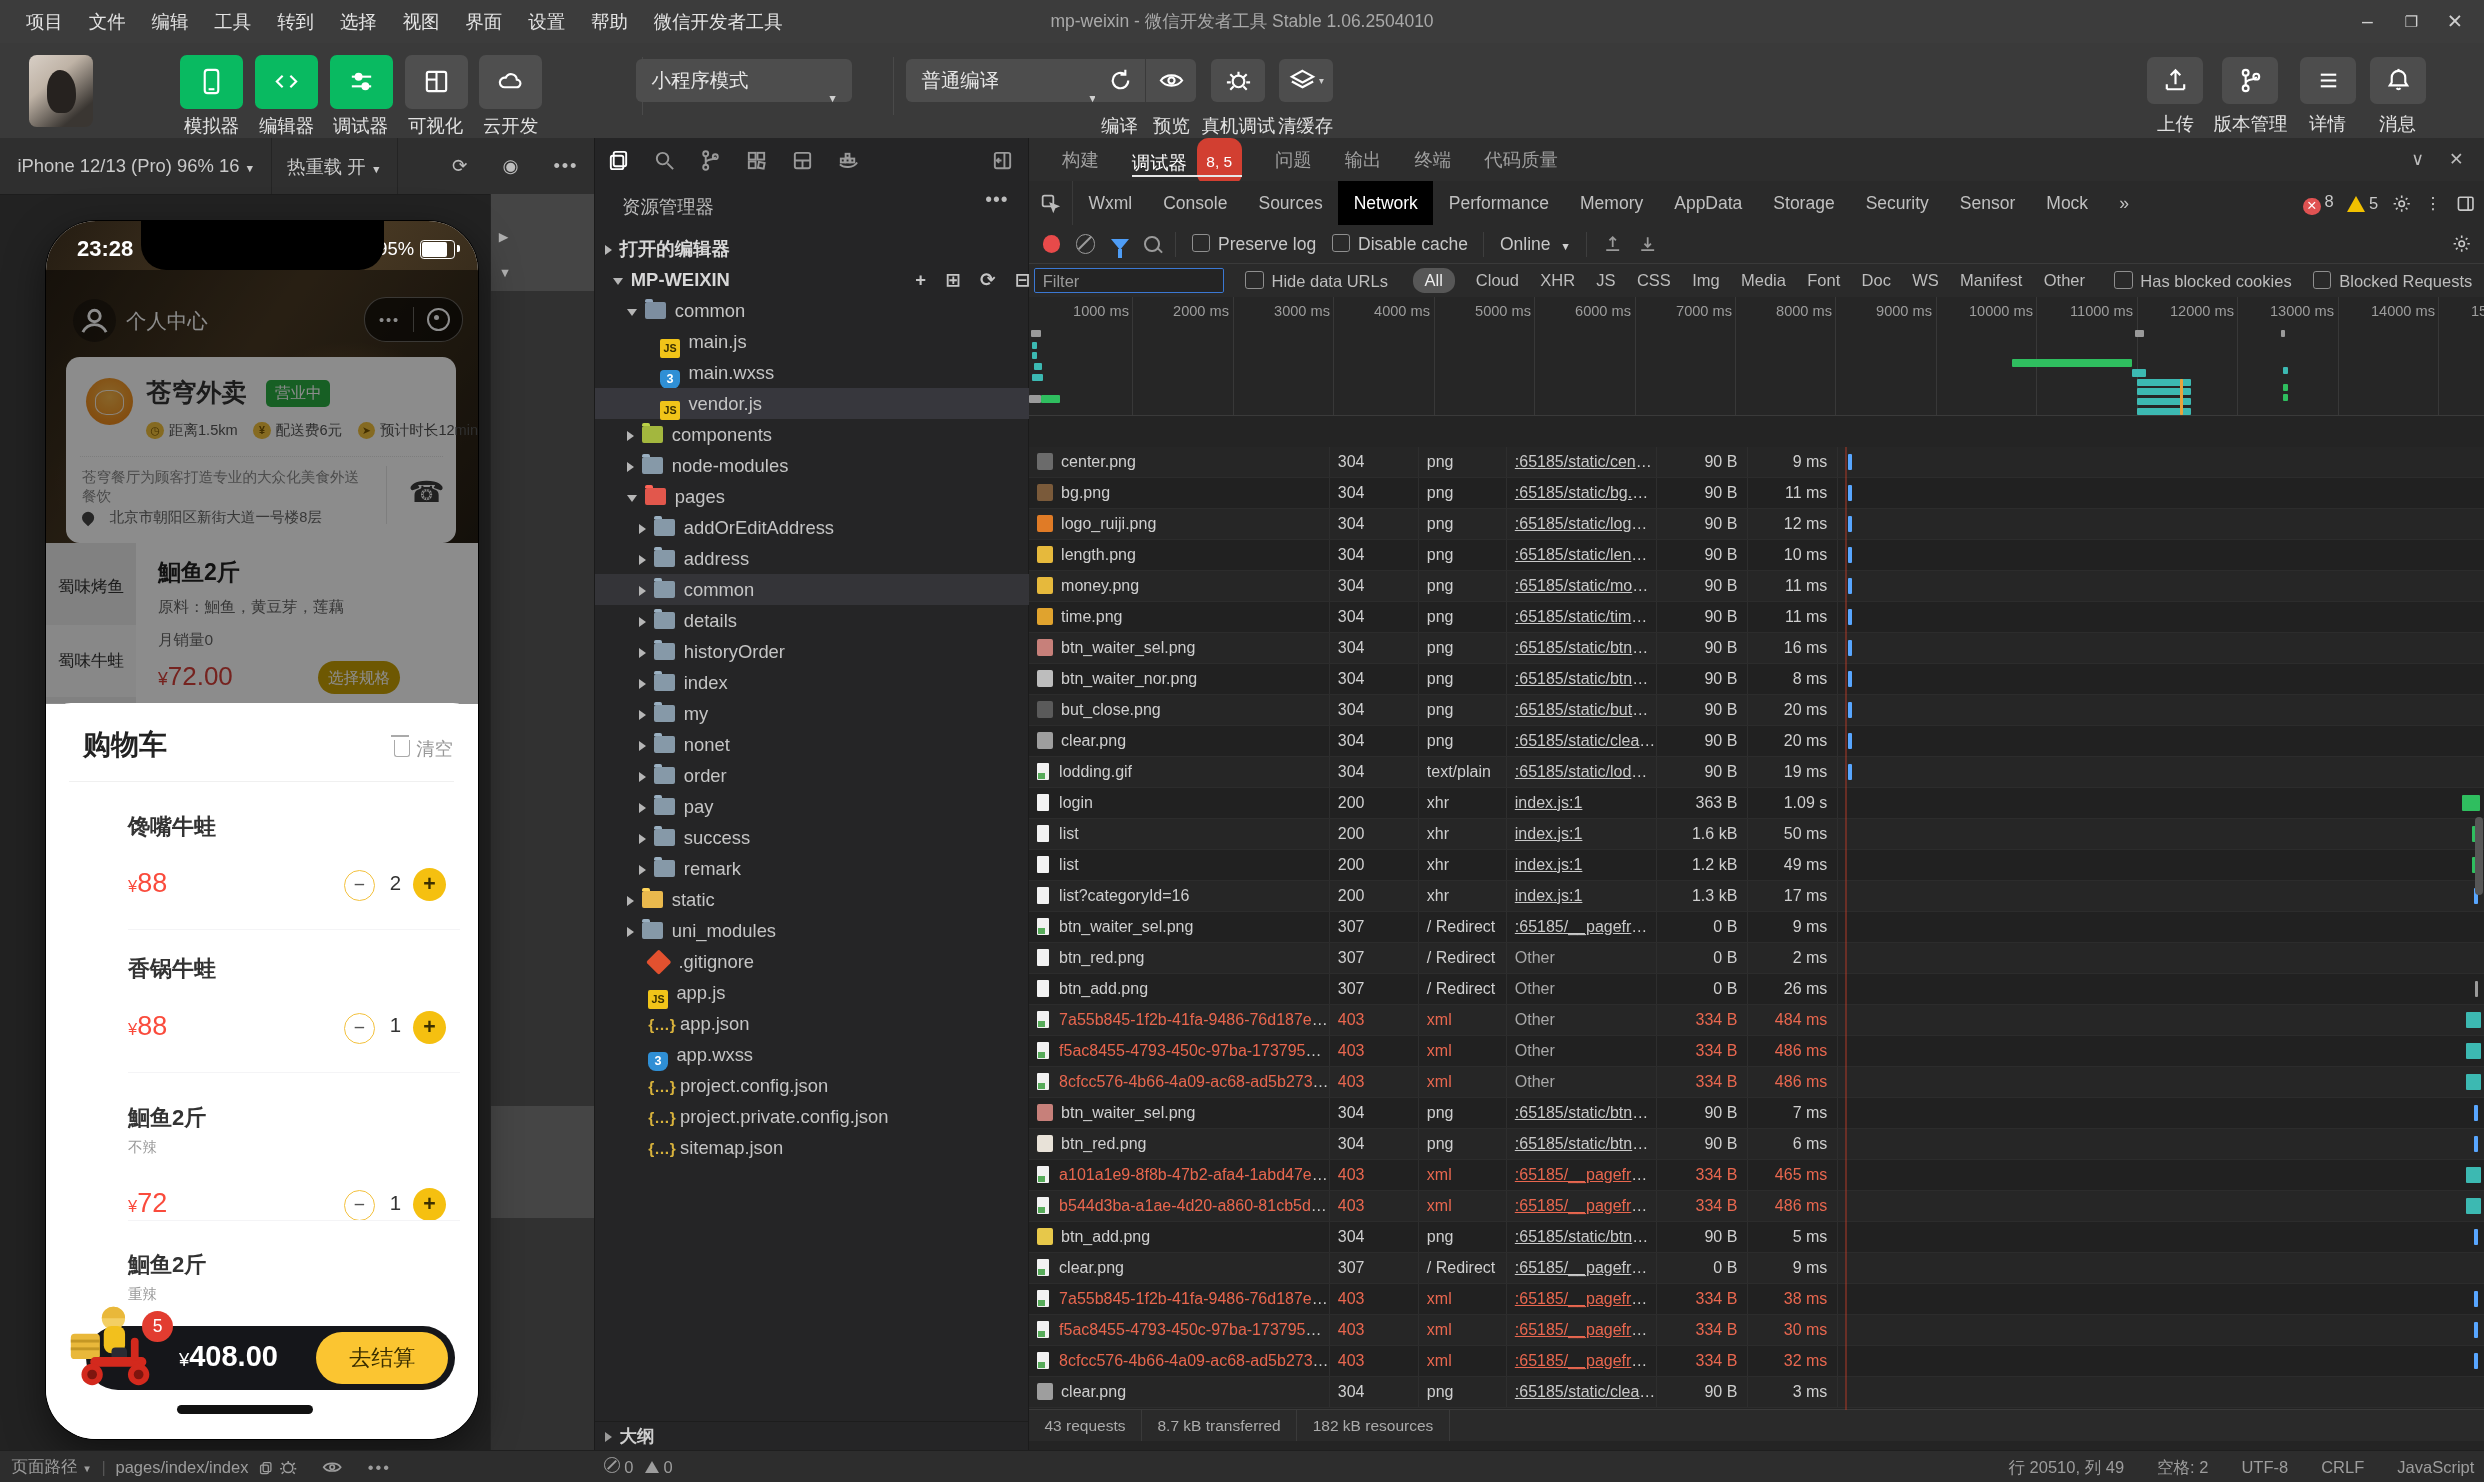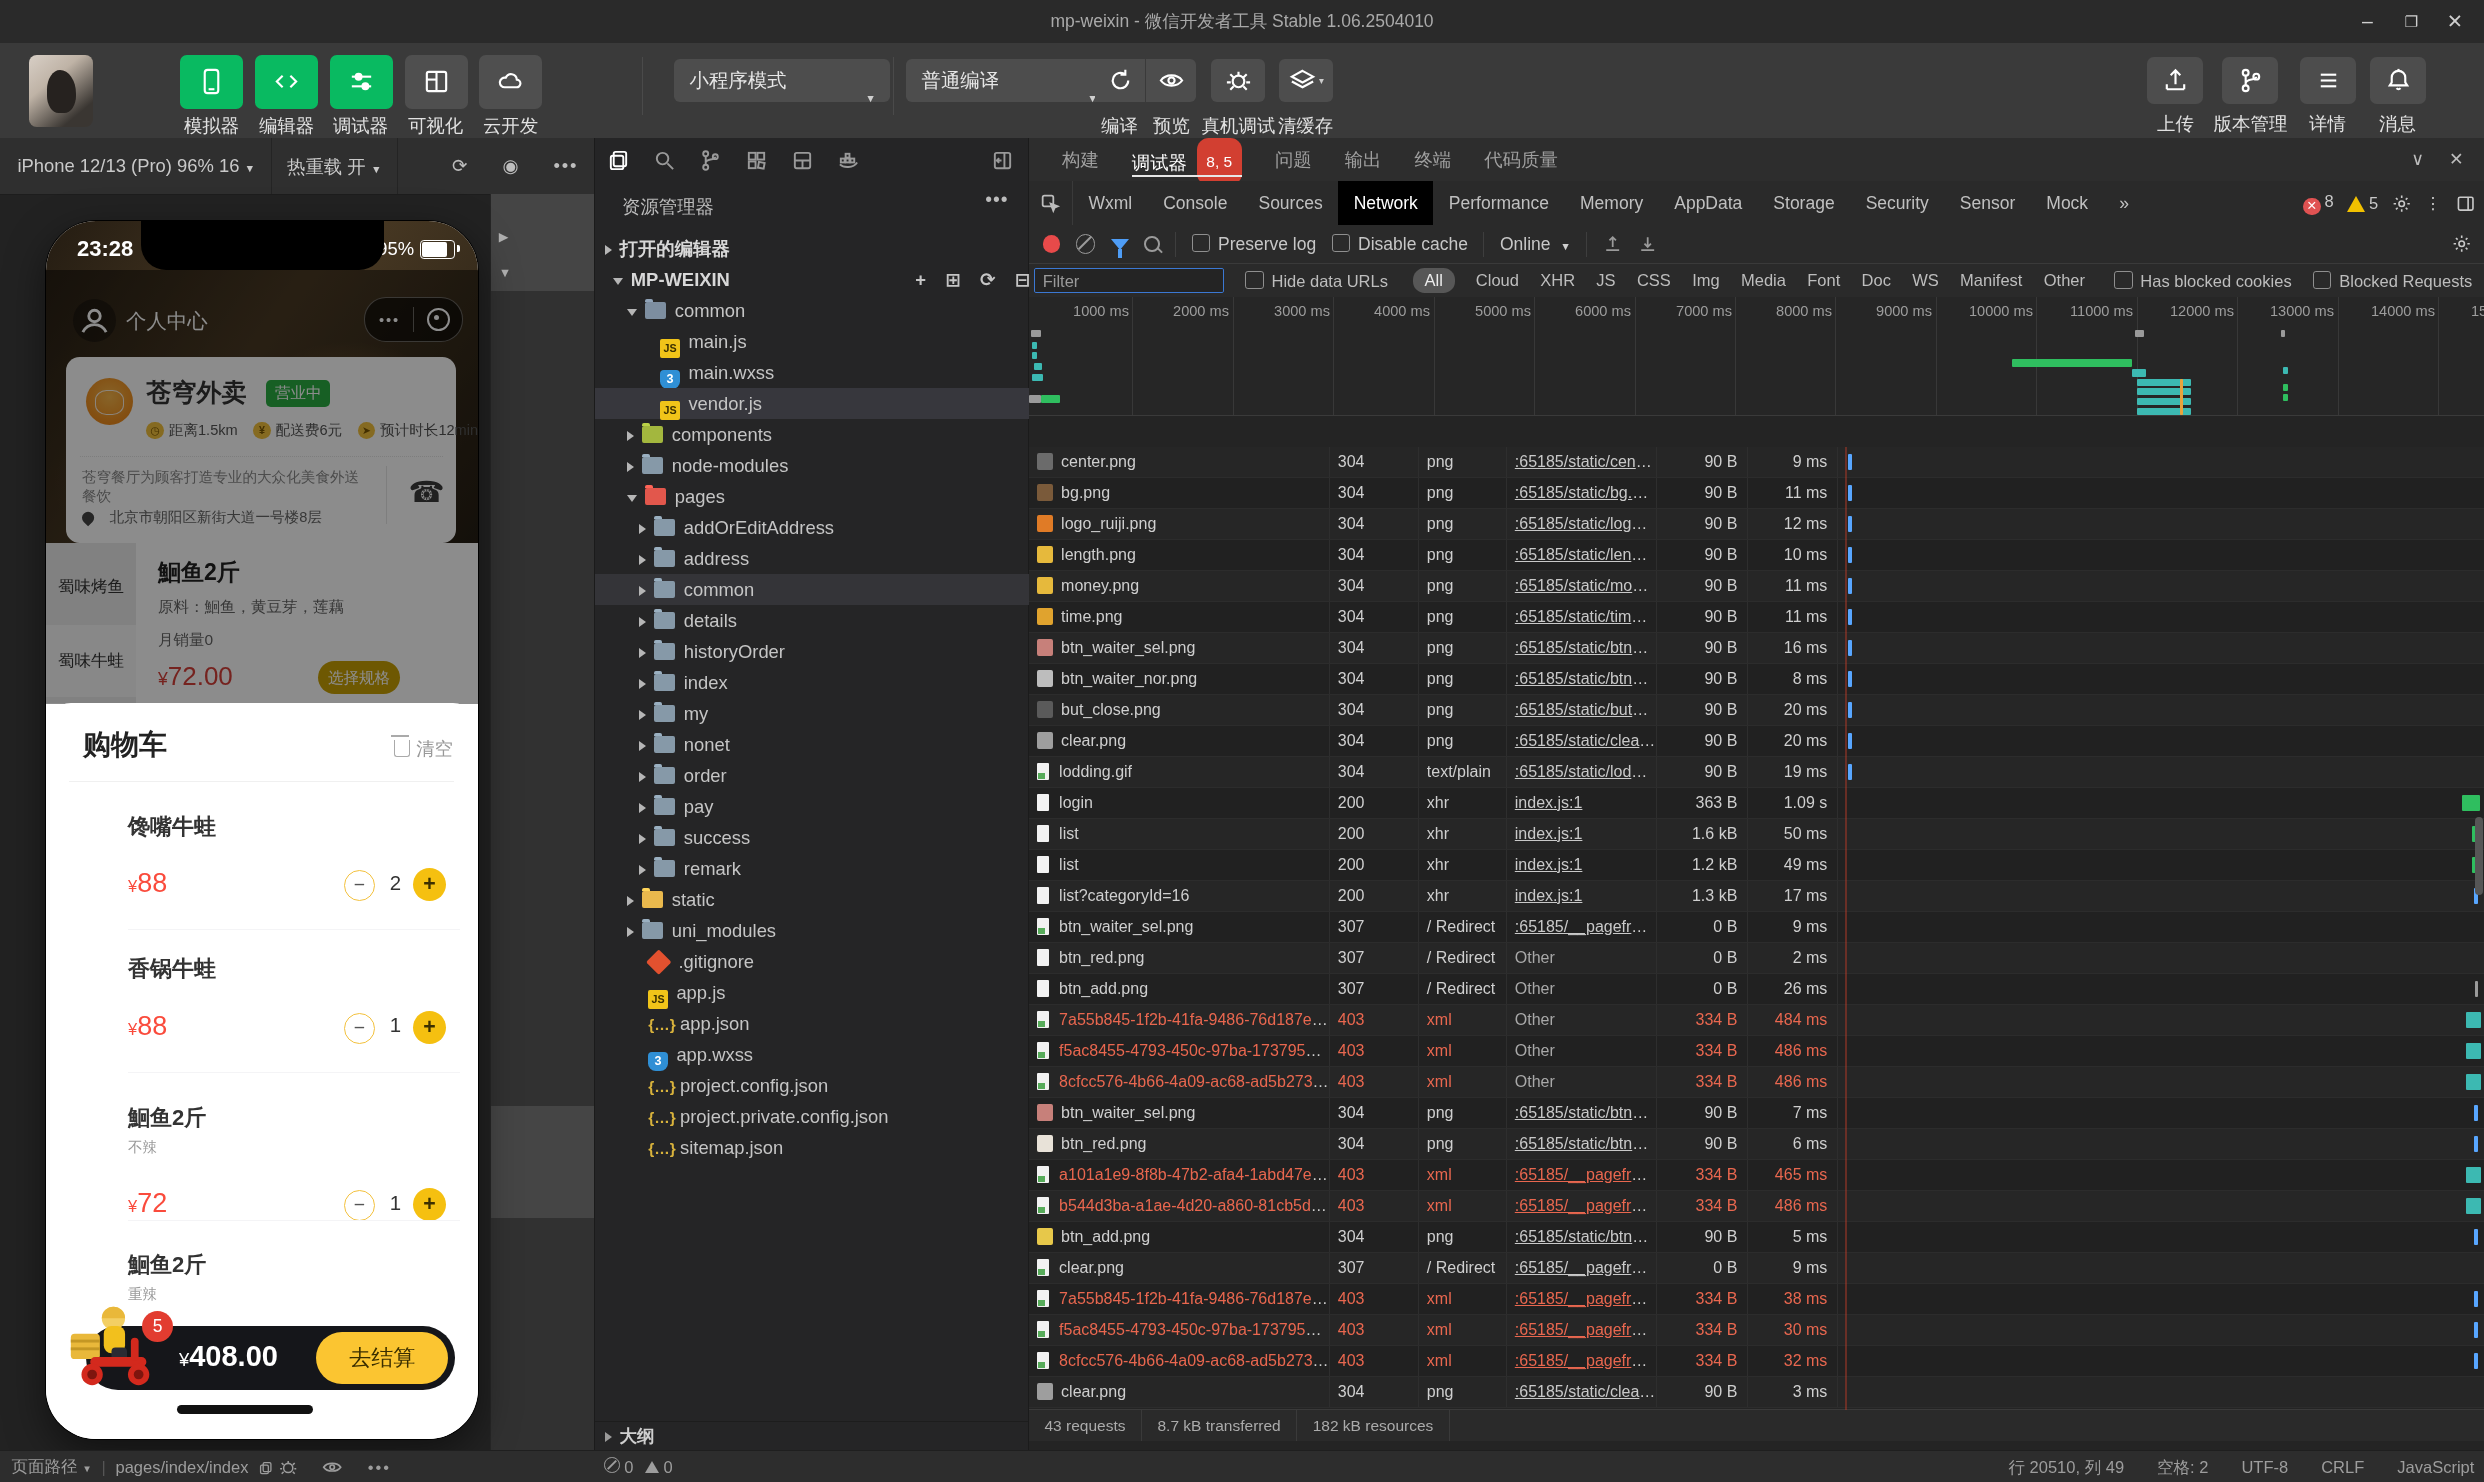--- a/index.html
+++ b/index.html
@@ -197,20 +197,35 @@
   #sb-right{position:absolute;right:9.7px;top:0;height:33px;line-height:33px;display:flex;gap:33px;}
   .okring{display:inline-block;width:13.6px;height:13.6px;border:1.9px solid #9d9d9d;border-radius:50%;position:relative;}
   .okring:after{content:"";position:absolute;left:1px;top:5.8px;width:11.6px;height:1.9px;background:#9d9d9d;transform:rotate(-45deg);}
   svg{display:block;}
 </style>
 </head>
 <body>
 
 <div id="app">
 
+  <div id="menubar">
+    <span id="menu-items-host" style="display:flex;">
+        <span class="menu-item">项目</span>
+        <span class="menu-item">文件</span>
+        <span class="menu-item">编辑</span>
+        <span class="menu-item">工具</span>
+        <span class="menu-item">转到</span>
+        <span class="menu-item">选择</span>
+        <span class="menu-item">视图</span>
+        <span class="menu-item">界面</span>
+        <span class="menu-item">设置</span>
+        <span class="menu-item">帮助</span>
+        <span class="menu-item">微信开发者工具</span>
+      </span>
+  </div>
   <div id="win-title">mp-weixin - 微信开发者工具 Stable 1.06.2504010</div>
   <div class="winctl" style="right:97px;">–</div>
   <div class="winctl" style="right:53px;font-size:15.5px;">❐</div>
   <div class="winctl" style="right:9.7px;">✕</div>
 
   <div id="toolbar">
     <div id="avatar"></div>
     <span id="tb-primary-host"><div class="tb-btn green" style="left: 180px;">
           <svg viewBox="0 0 30 30" class="tb-ico">
             <rect x="8" y="3" width="14" height="24" rx="3"></rect>
@@ -232,21 +247,21 @@
             <rect x="5" y="5" width="20" height="20" rx="2"></rect>
             <line x1="15" y1="5" x2="15" y2="25"></line>
             <line x1="5" y1="13" x2="15" y2="13"></line>
           </svg>
         </div><div class="tb-label" style="left: 392px;">可视化</div><div class="tb-btn" style="left: 479px;">
           <svg viewBox="0 0 30 30" class="tb-ico">
             <path d="M9 21 a5 5 0 1 1 1-9.9 a6 6 0 0 1 11.5 1.9 a4 4 0 0 1-.5 8 z"></path>
           </svg>
         </div><div class="tb-label" style="left: 467px;">云开发</div></span>
     <div class="tb-sep" style="left:642px;"></div>
-    <div class="tb-select" style="left:674px;width:200px;">
+    <div class="tb-select" style="left:636px;width:200px;">
       <span>小程序模式</span>
       <span class="tb-caret" style="right:13.6px;position:absolute;">▼</span>
     </div>
     <div class="tb-sep" style="left:893px;"></div>
     <div class="tb-select" style="left:906px;width:188px;border-radius:5.8px 0 0 5.8px;">
       <span>普通编译</span>
       <span class="tb-caret" style="right:11.6px;position:absolute;">▼</span>
     </div>
     <span id="tb-actions-host"><div class="tb-btn" style="left: 1095px; width: 50px; top: 15.5px; height: 43px; border-radius: 0px; background: rgb(77, 77, 77);">
           <svg viewBox="0 0 30 30" class="tb-ico">

